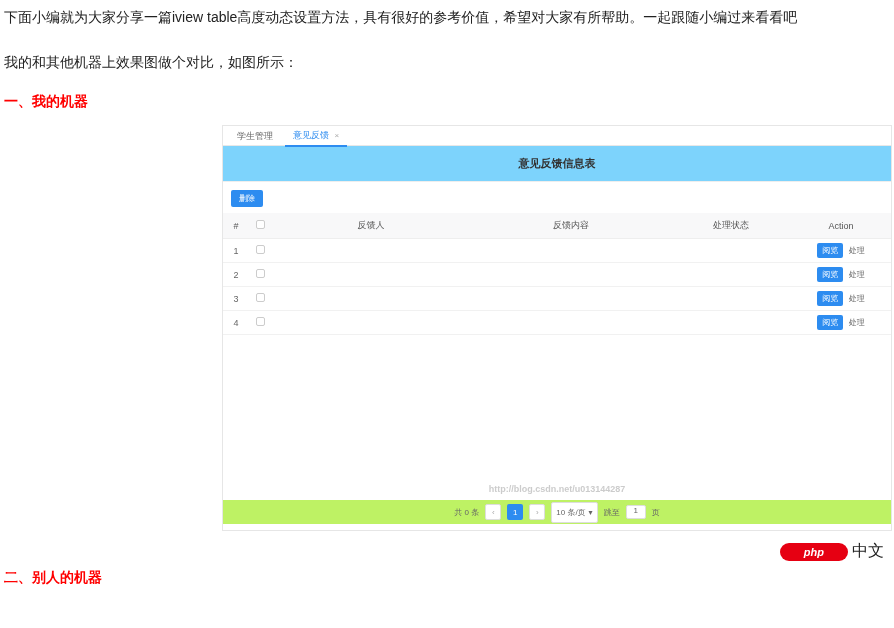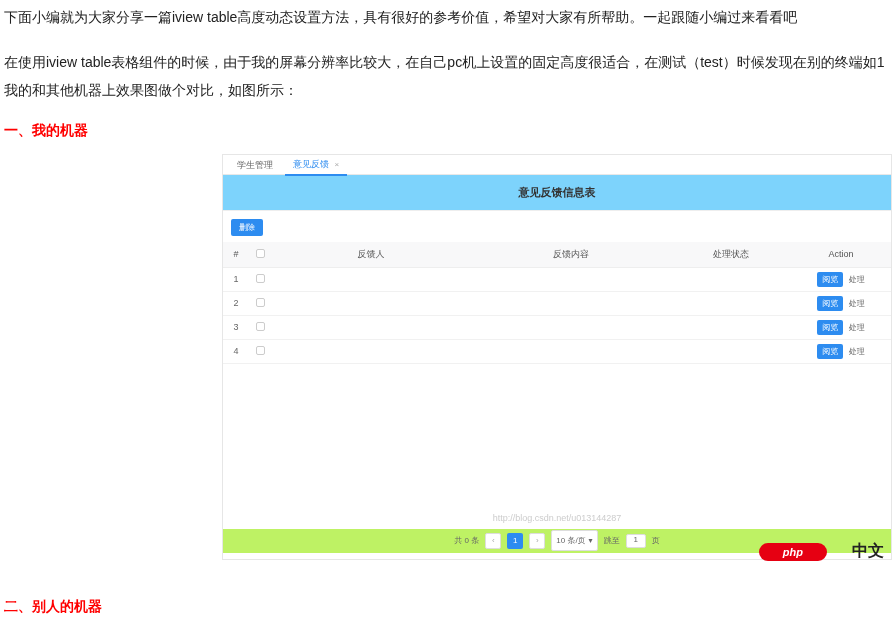--- a/index.html
+++ b/index.html
@@ -130,20 +130,21 @@
       font-size: 8px;
       color: #666;
     }
     .watermark {
       position: absolute;
       left: 50%;
       transform: translateX(-50%);
       top: 358px;
       font-size: 9px;
       color: #ccc;
+      font-weight: bold;
     }
     .pagination-bar {
       position: absolute;
       bottom: 6px;
       left: 0;
       right: 0;
       height: 24px;
       display: flex;
       justify-content: center;
       align-items: center;
@@ -207,31 +208,29 @@
       background: #e60012;
       color: #fff;
       font-size: 11px;
       font-weight: bold;
       border-radius: 10px;
       padding: 3px 24px;
       font-style: italic;
     }
     .brand-cn {
       font-size: 16px;
-      font-weight: bold;
+      font-weight: normal;
       color: #222;
-      margin-left: 21px;
     }
   </style>
 </head>
 <body>
 
 <div class="content-text">
   <p class="para">下面小编就为大家分享一篇iview table高度动态设置方法，具有很好的参考价值，希望对大家有所帮助。一起跟随小编过来看看吧</p>
-  <p class="para" style="margin-bottom:2px">在使用iview table表格组件的时候，由于我的屏幕分辨率比较大，在自己pc机上设置的固定高度很适合，在测试（test）时候发现在别的终端如1</p>
   <p class="para">我的和其他机器上效果图做个对比，如图所示：</p>
 </div>
 
 <div class="section-heading">一、我的机器</div>
 
 <div class="screenshot-wrap">
   <div class="screenshot-wrap-inner">
 
     <div class="tabs-bar">
       <span class="tab-item">学生管理</span>

